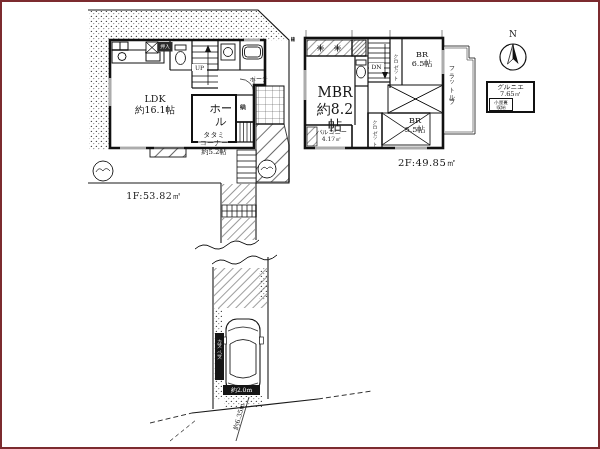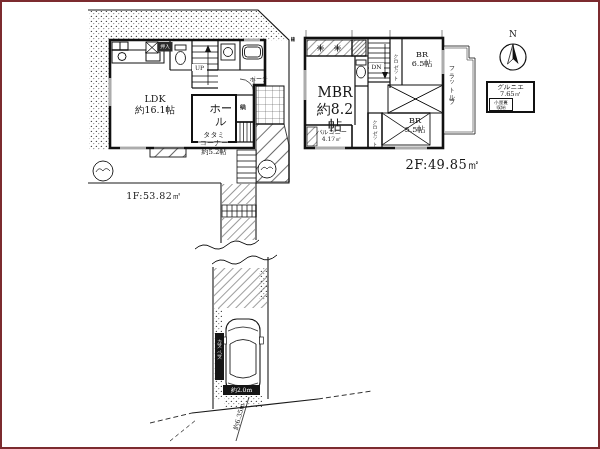--- a/index.html
+++ b/index.html
@@ -301,21 +301,21 @@
 6.5帖</div>
   <div class="lbl" style="left:398px;top:116px;width:34px;font-size:8px;">BR
 5.5帖</div>
   <div class="lbl" style="left:311px;top:128px;width:41px;font-size:6px;">バルコニー
 4.17㎡</div>
   <div class="lbl bgw" style="left:369px;top:63px;width:15px;font-size:6px;">DN</div>
   <div class="lbl v" style="left:393px;top:50px;font-size:5px;">クロゼット</div>
   <div class="lbl v" style="left:372px;top:116px;font-size:5px;">クロゼット</div>
   <div class="lbl v" style="left:449px;top:62px;font-size:6px;">フラットルーフ</div>
   <div class="lbl v" style="left:290px;top:33px;font-size:4.5px;">霧除け</div>
-  <div class="lbl" style="left:398px;top:157px;width:90px;font-size:13px;text-align:center;letter-spacing:0.4px;">2F:49.85㎡</div>
+  <div class="lbl" style="left:398px;top:157px;width:90px;font-size:10px;text-align:left;letter-spacing:0.4px;">2F:49.85㎡</div>
 
   <div class="lbl" style="left:506px;top:29px;width:14px;font-size:9px;">N</div>
   <div class="lbl" style="left:488px;top:83.5px;width:45px;font-size:6.5px;">グルニエ
 7.65㎡</div>
   <div class="lbl" style="left:490px;top:99.5px;width:22px;font-size:4.6px;">小屋裏
 収納</div>
 
   <div class="lbl rot" style="left:217px;top:413px;width:46px;font-size:6.5px;">約6.35m</div>
   <div class="lbl v wh" style="left:216.5px;top:335px;font-size:5px;">カースペース</div>
   <div class="lbl wh" style="left:223px;top:386px;width:37px;font-size:6px;">約2.0m</div>

